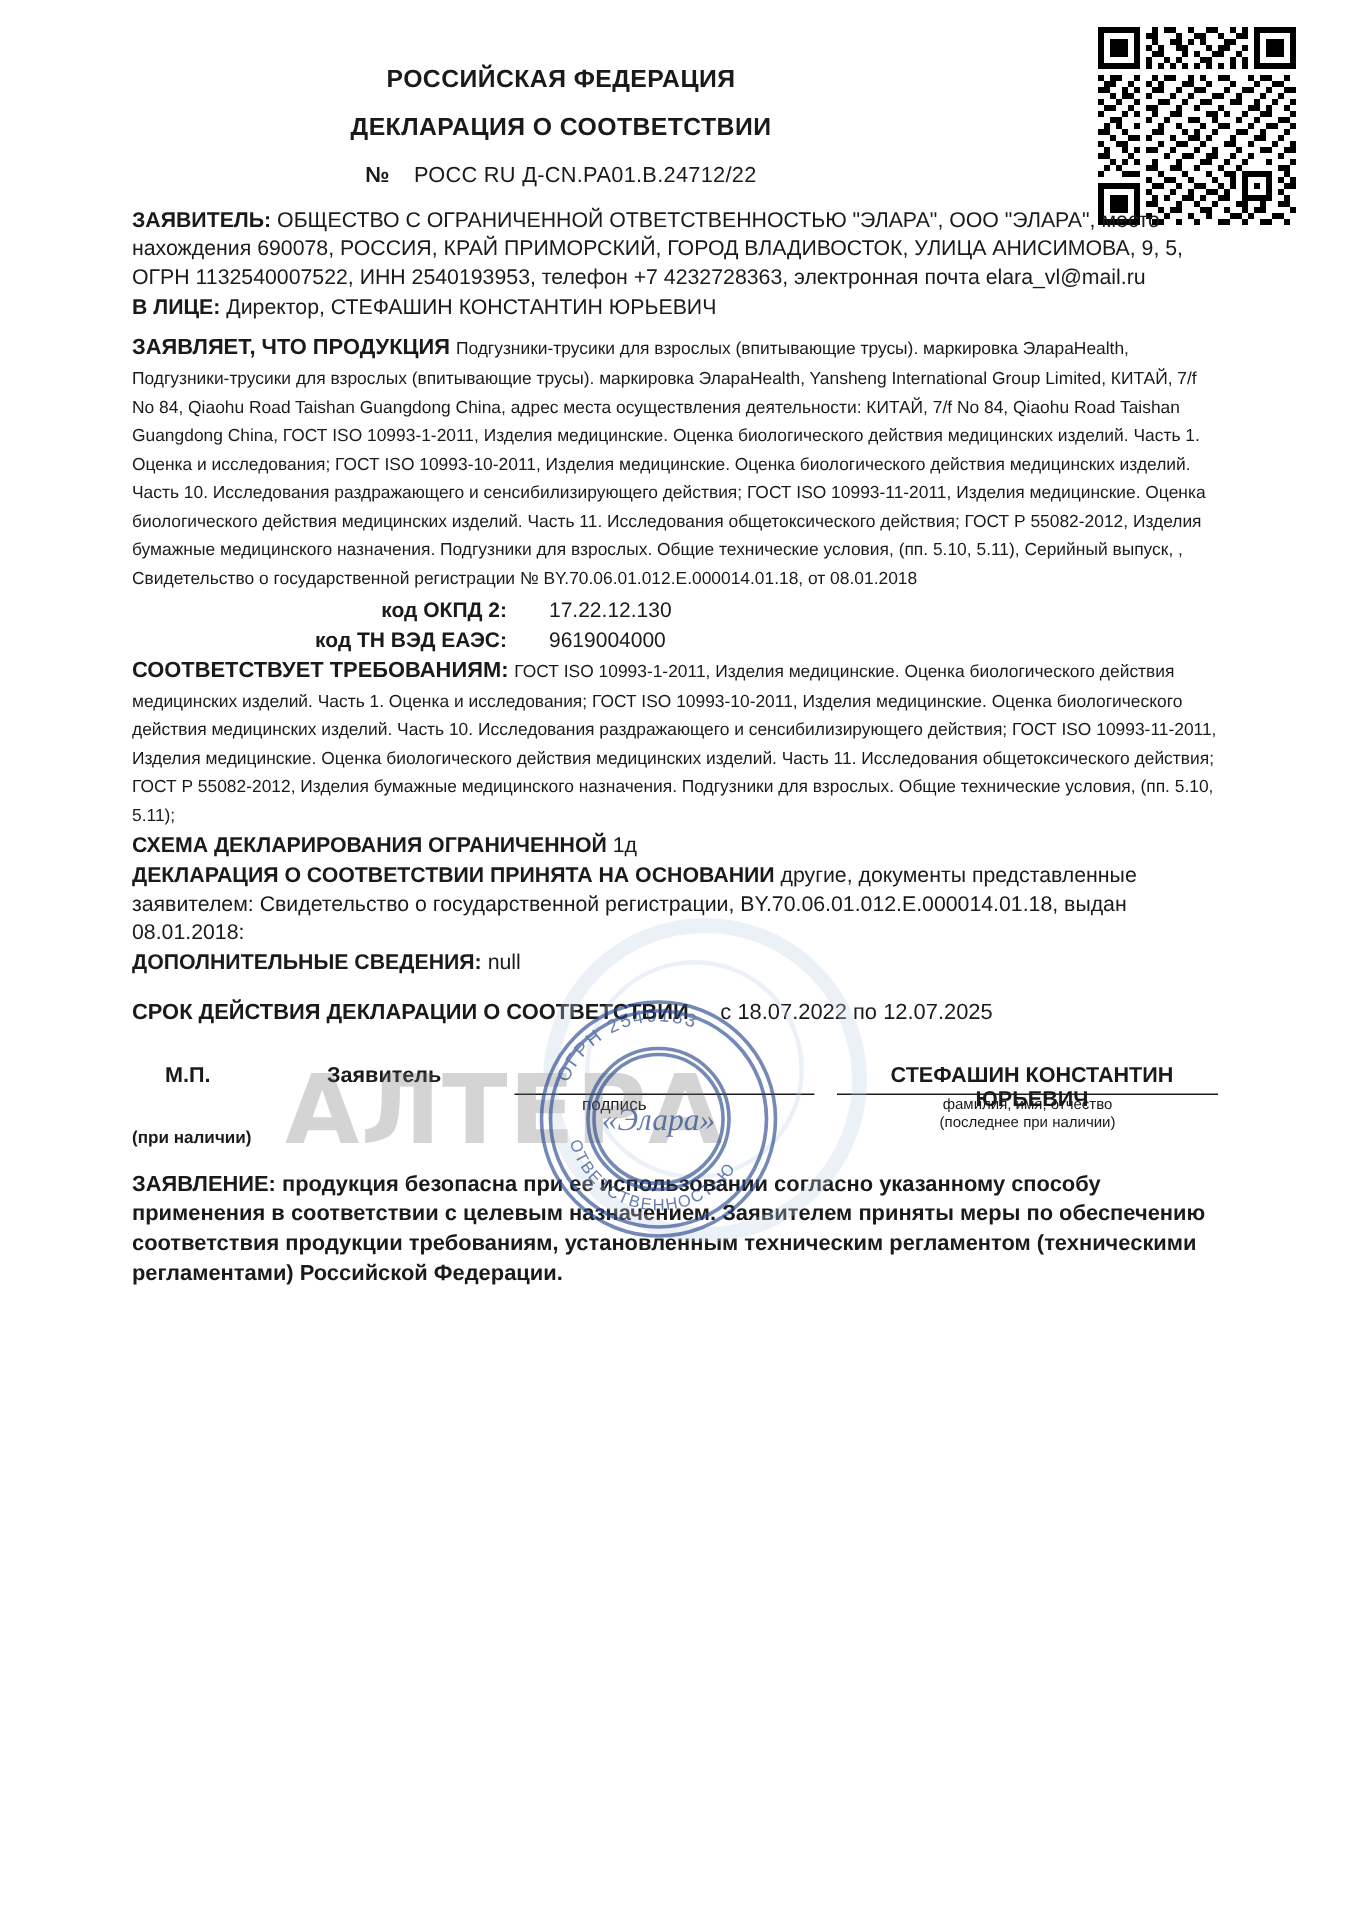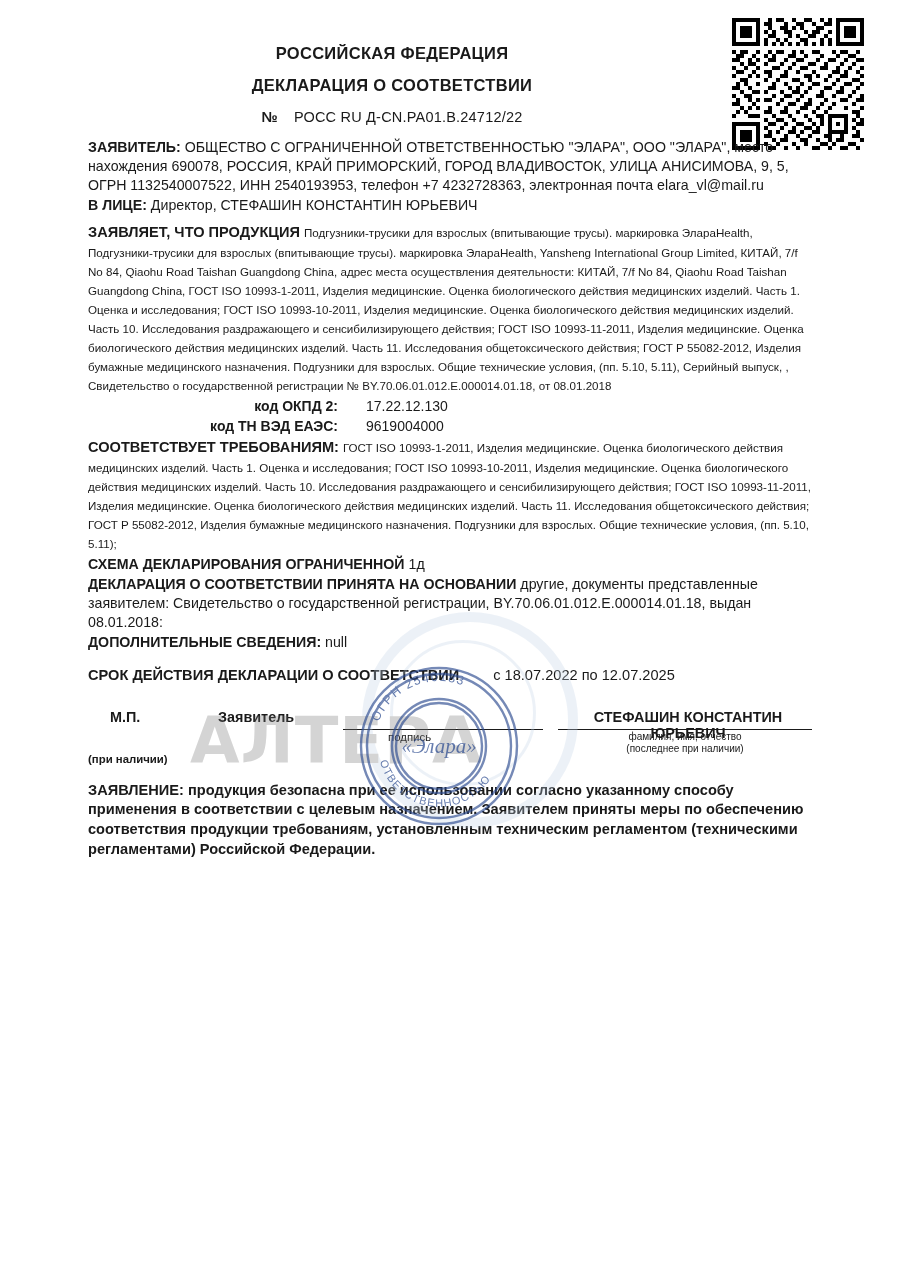--- a/index.html
+++ b/index.html
@@ -32,21 +32,20 @@
   }
   .qr-wrap svg { display: block; }
 
   
   .doc-head {
     position: absolute;
     top: 44px;
     left: 0;
     width: 748px;
     text-align: center;
-    padding-left: 18px;
   }
   .doc-head .line1 {
     font-size: 16.5px;
     font-weight: bold;
     letter-spacing: 0.3px;
     margin-bottom: 13px;
   }
   .doc-head .line2 {
     font-size: 16.5px;
     font-weight: bold;
@@ -105,21 +104,21 @@
   .sec-requirements { margin-bottom: 2px; }
   .sec-scheme { font-size: 14.2px; margin-bottom: 1px; }
   .sec-basis { margin-bottom: 1px; }
   .sec-extra { margin-bottom: 14px; }
 
   .validity {
     font-size: 14.6px;
     margin-bottom: 26px;
   }
   .validity .b { font-weight: bold; }
-  .validity .dates { margin-left: 30px; font-weight: normal; }
+  .validity .dates { margin-left: 17px; font-weight: normal; }
 
   
   .sign-area {
     position: relative;
     height: 74px;
     margin-top: 4px;
   }
   .mp {
     position: absolute;
     left: 22px;

